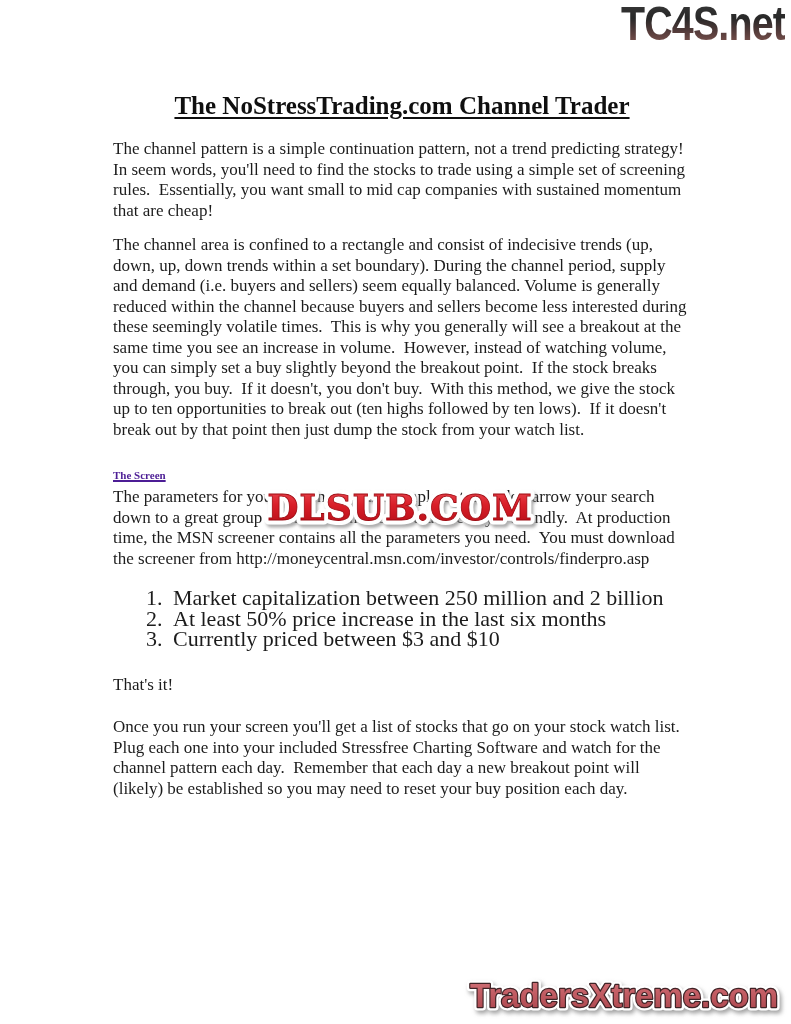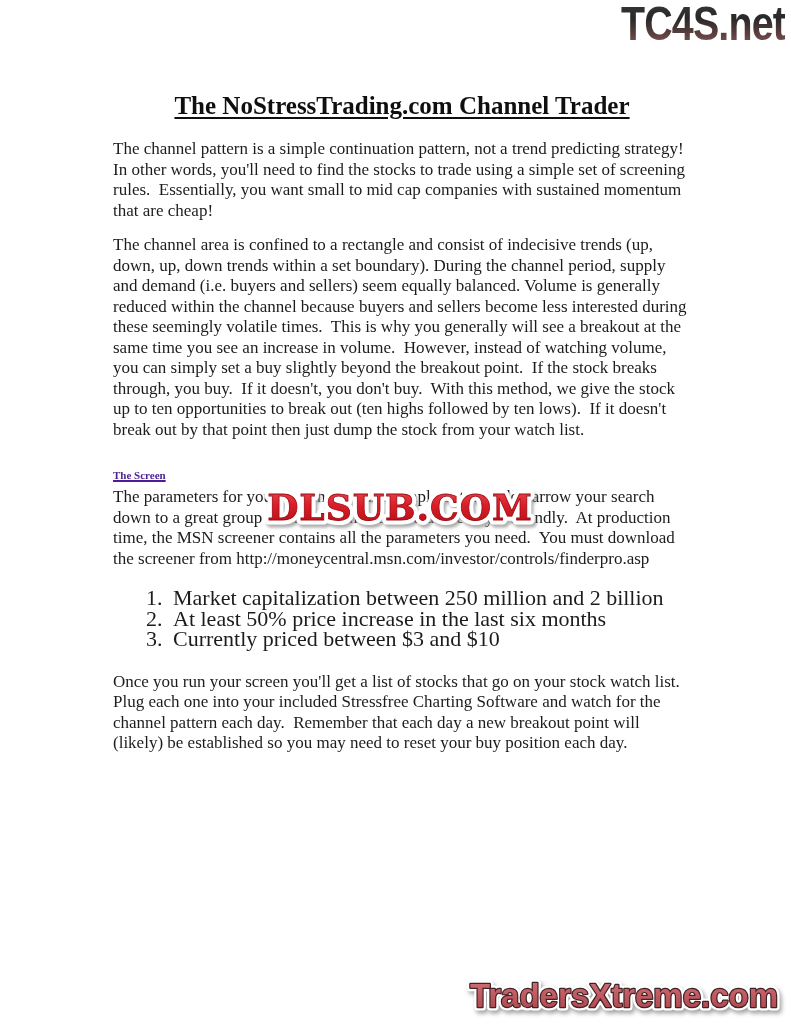--- a/index.html
+++ b/index.html
@@ -117,36 +117,37 @@
 <body>
 
 <div class="page">
 
   <div class="tc4s-logo">TC4S.net</div>
 
   <div class="content">
 
     <h1 class="doc-title">The NoStressTrading.com Channel Trader</h1>
 
-    <p class="para para-intro">The channel pattern is a simple continuation pattern, not a trend predicting strategy!  In other words, you'll need to find the stocks to trade using a simple set of screening rules.  Essentially, you want small to mid cap companies with sustained momentum that are cheap!</p>
+    <p class="para para-intro">The channel pattern is a simple continuation pattern, not a trend predicting strategy!  In seem words, you'll need to find the stocks to trade using a simple set of screening rules.  Essentially, you want small to mid cap companies with sustained momentum that are cheap!</p>
 
     <p class="para para-channel">The channel area is confined to a rectangle and consist of indecisive trends (up, down, up, down trends within a set boundary). During the channel period, supply and demand (i.e. buyers and sellers) seem equally balanced. Volume is generally reduced within the channel because buyers and sellers become less interested during these seemingly volatile times.  This is why you generally will see a breakout at the same time you see an increase in volume.  However, instead of watching volume, you can simply set a buy slightly beyond the breakout point.  If the stock breaks through, you buy.  If it doesn't, you don't buy.  With this method, we give the stock up to ten opportunities to break out (ten highs followed by ten lows).  If it doesn't break out by that point then just dump the stock from your watch list.</p>
 
     <div class="screen-row">
       <h2 class="section-heading">The Screen</h2>
     </div>
 
     <p class="para para-screen"><span>The parameters for your screen are quite simple but they do narrow your search down to a great group of momentum stocks that are buyer friendly.  At production time, the MSN screener contains all the parameters you need.  You must download the screener from </span><span>http://moneycentral.msn.com/investor/controls/finderpro.asp</span></p>
 
     <ol class="criteria-list">
       <li>Market capitalization between 250 million and 2 billion</li>
       <li>At least 50% price increase in the last six months</li>
       <li>Currently priced between $3 and $10</li>
     </ol>
 
+    <p class="para para-thats">That's it!</p>
 
     <p class="para para-watch">Once you run your screen you'll get a list of stocks that go on your stock watch list.  Plug each one into your included Stressfree Charting Software and watch for the channel pattern each day.  Remember that each day a new breakout point will (likely) be established so you may need to reset your buy position each day.</p>
 
   </div>
 
   <svg class="dlsub-logo" width="300" height="54" viewBox="0 0 300 54">
     <defs>
       <linearGradient id="dlsubGrad" x1="0" y1="0" x2="0" y2="1">
         <stop offset="0" stop-color="#ec4f58"></stop>
         <stop offset="0.45" stop-color="#d91f29"></stop>

